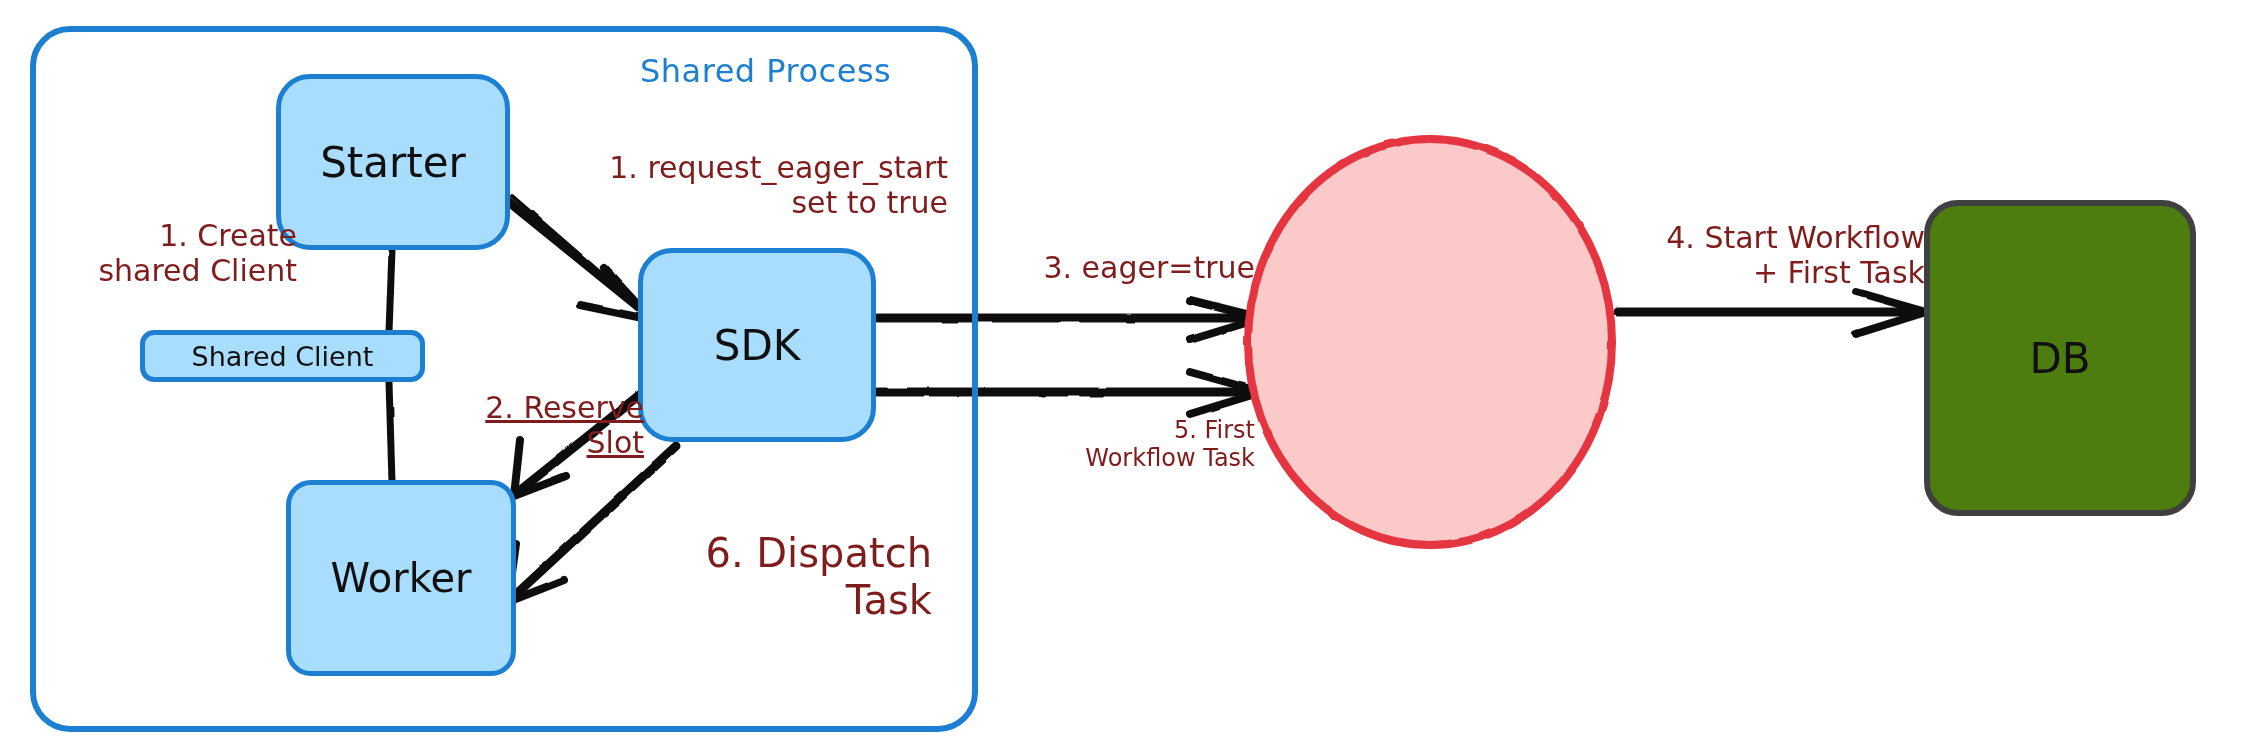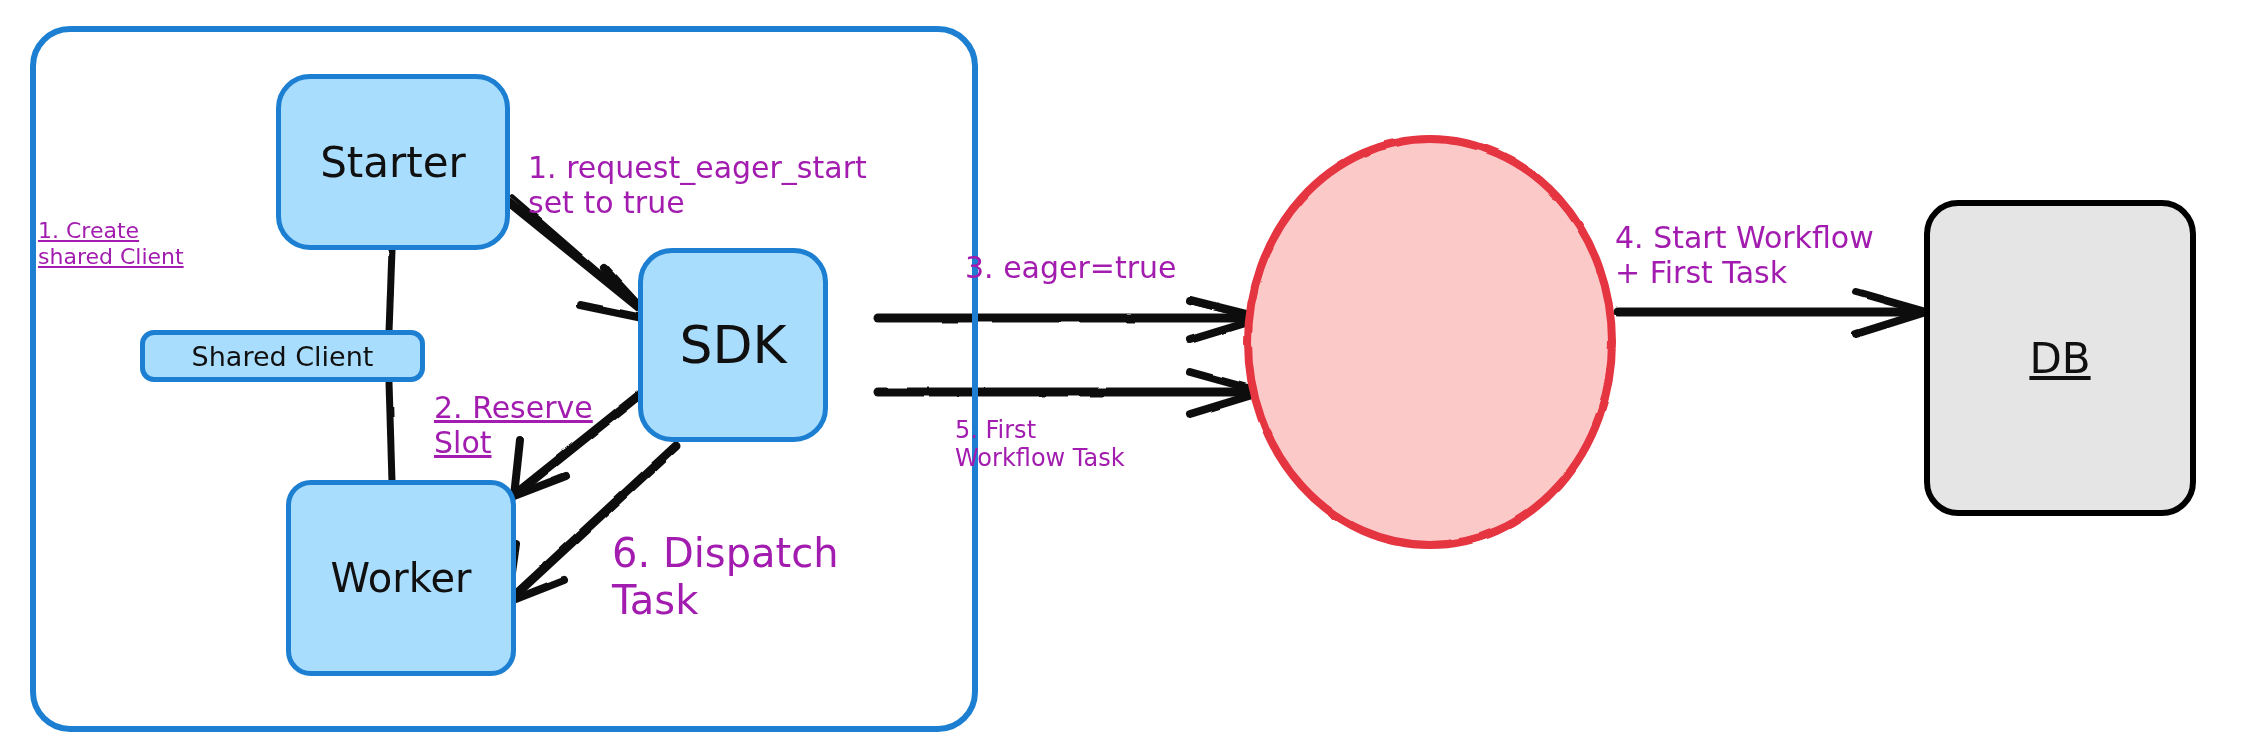--- a/index.html
+++ b/index.html
@@ -12,43 +12,43 @@
   .node{position:absolute;display:flex;align-items:center;justify-content:center;
         box-sizing:border-box;text-align:center;}
   .node .lbl{position:relative;z-index:2;}
 
   
   .blue{background:#a9ddfd;border:5px solid #1c7fd1;color:#101010;}
   .blue.big{border-radius:34px;}
   .blue.flat{border-radius:14px;}
 
   
-  .pink{background:#e5e5e5;border:6px solid #000000;color:#101010;text-decoration:underline;}
+  .pink{background:#4d7c0f;border:6px solid #404040;color:#101010;}
   .pink.boxy{border-radius:34px;}
 
   
   #shared-process{position:absolute;left:30px;top:26px;width:936px;height:694px;
                   border:6px solid #1c7fd1;border-radius:40px;background:transparent;}
   #shared-process-label{position:absolute;left:640px;top:52px;width:290px;
                         color:#1c7fd1;font-size:32px;text-align:left;letter-spacing:.5px;}
 
-  .edge-label{position:absolute;color:#a21caf;text-align:left;line-height:1.18;
+  .edge-label{position:absolute;color:#7f1d1d;text-align:right;line-height:1.18;
               white-space:pre-line;}
 
   
   #node-starter{left:276px;top:74px;width:234px;height:176px;font-size:42px;}
   #node-shared-client{left:140px;top:330px;width:285px;height:52px;font-size:27px;}
   #node-worker{left:286px;top:480px;width:230px;height:196px;font-size:40px;border-radius:25px;}
-  #node-sdk{left:638px;top:248px;width:190px;height:194px;font-size:52px;}
+  #node-sdk{left:638px;top:248px;width:238px;height:194px;font-size:42px;}
   #node-db{left:1924px;top:200px;width:272px;height:316px;font-size:42px;}
   #node-server{position:absolute;left:1244px;top:134px;width:368px;height:412px;
                display:flex;align-items:center;justify-content:center;font-size:42px;
                color:#101010;}
 
-  #lbl-create-shared-client{left:38px;top:218px;width:250px;font-size:22px;text-decoration:underline;}
+  #lbl-create-shared-client{left:47px;top:218px;width:250px;font-size:30px;}
   #lbl-request-eager{left:528px;top:150px;width:420px;font-size:30px;}
   #lbl-reserve-slot{left:434px;top:390px;width:210px;font-size:30px;text-decoration:underline;}
   #lbl-dispatch-task{left:612px;top:530px;width:320px;font-size:40px;}
   #lbl-eager-true{left:965px;top:250px;width:290px;font-size:30px;}
   #lbl-first-wf-task{left:955px;top:416px;width:300px;font-size:24px;}
   #lbl-start-workflow{left:1615px;top:220px;width:310px;font-size:30px;}
 </style>
 </head>
 <body>
 
@@ -84,20 +84,21 @@
 
       <path d="M878 392 L1256 392" stroke-width="9"></path>
       <path d="M1190 372 L1262 392 L1190 414" stroke-width="8"></path>
 
       <path d="M1618 312 L1920 312" stroke-width="9"></path>
       <path d="M1856 292 L1926 312 L1856 334" stroke-width="8"></path>
     </g>
   </svg>
 
   <div id="shared-process"></div>
+  <div id="shared-process-label">Shared Process</div>
 
   <div class="node blue big" id="node-starter">
     <span class="lbl">Starter</span>
   </div>
 
   <div class="node blue flat" id="node-shared-client">
     <span class="lbl">Shared Client</span>
   </div>
 
   <div class="node blue big" id="node-worker">

